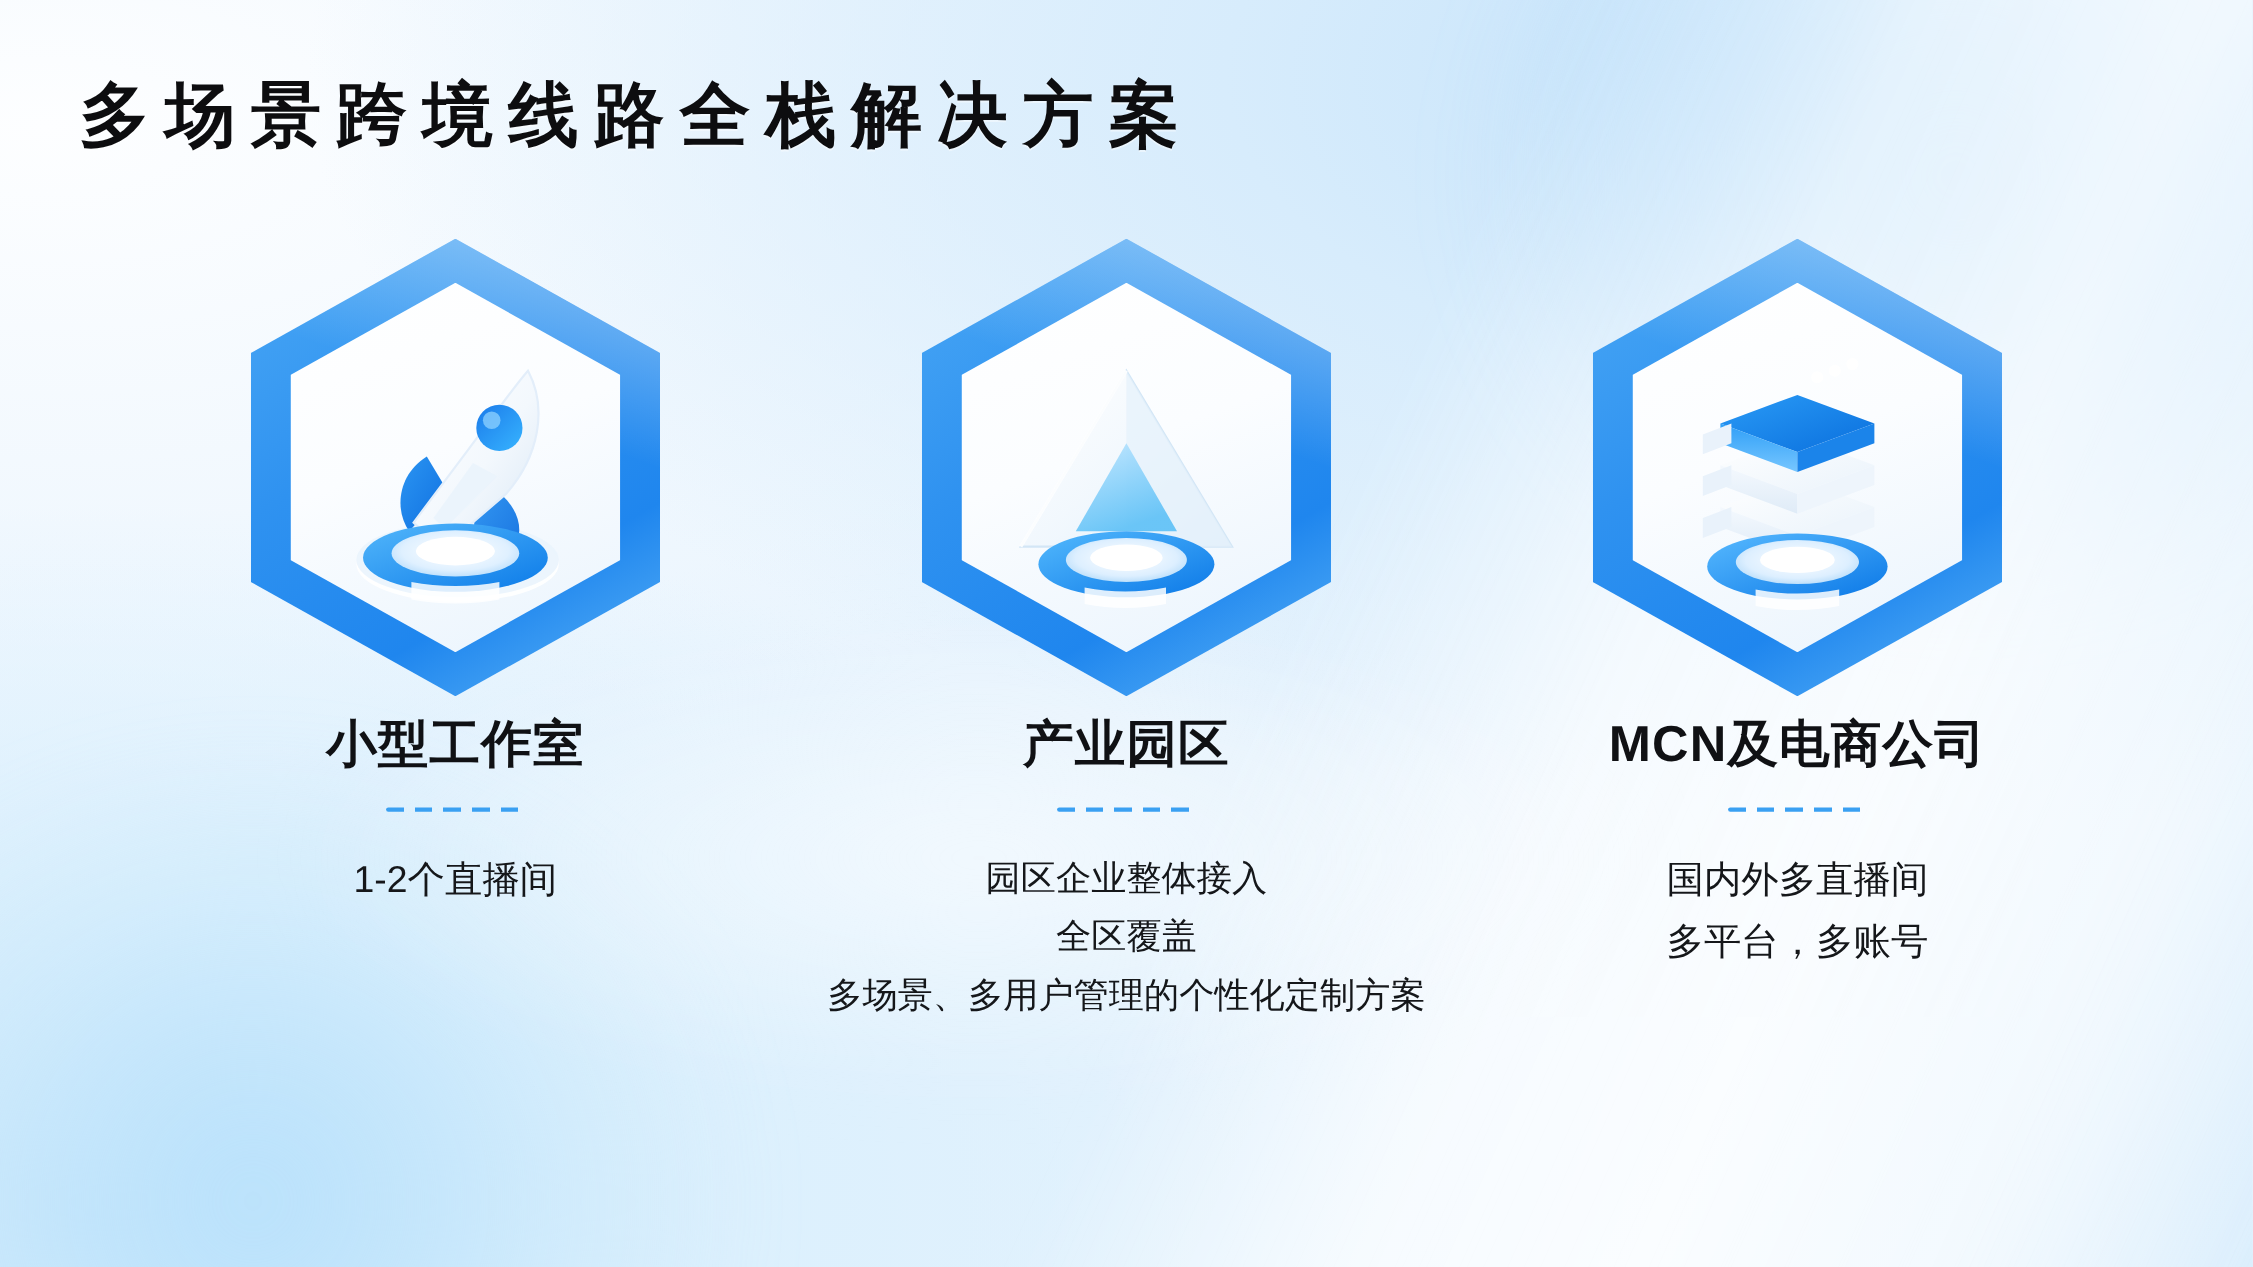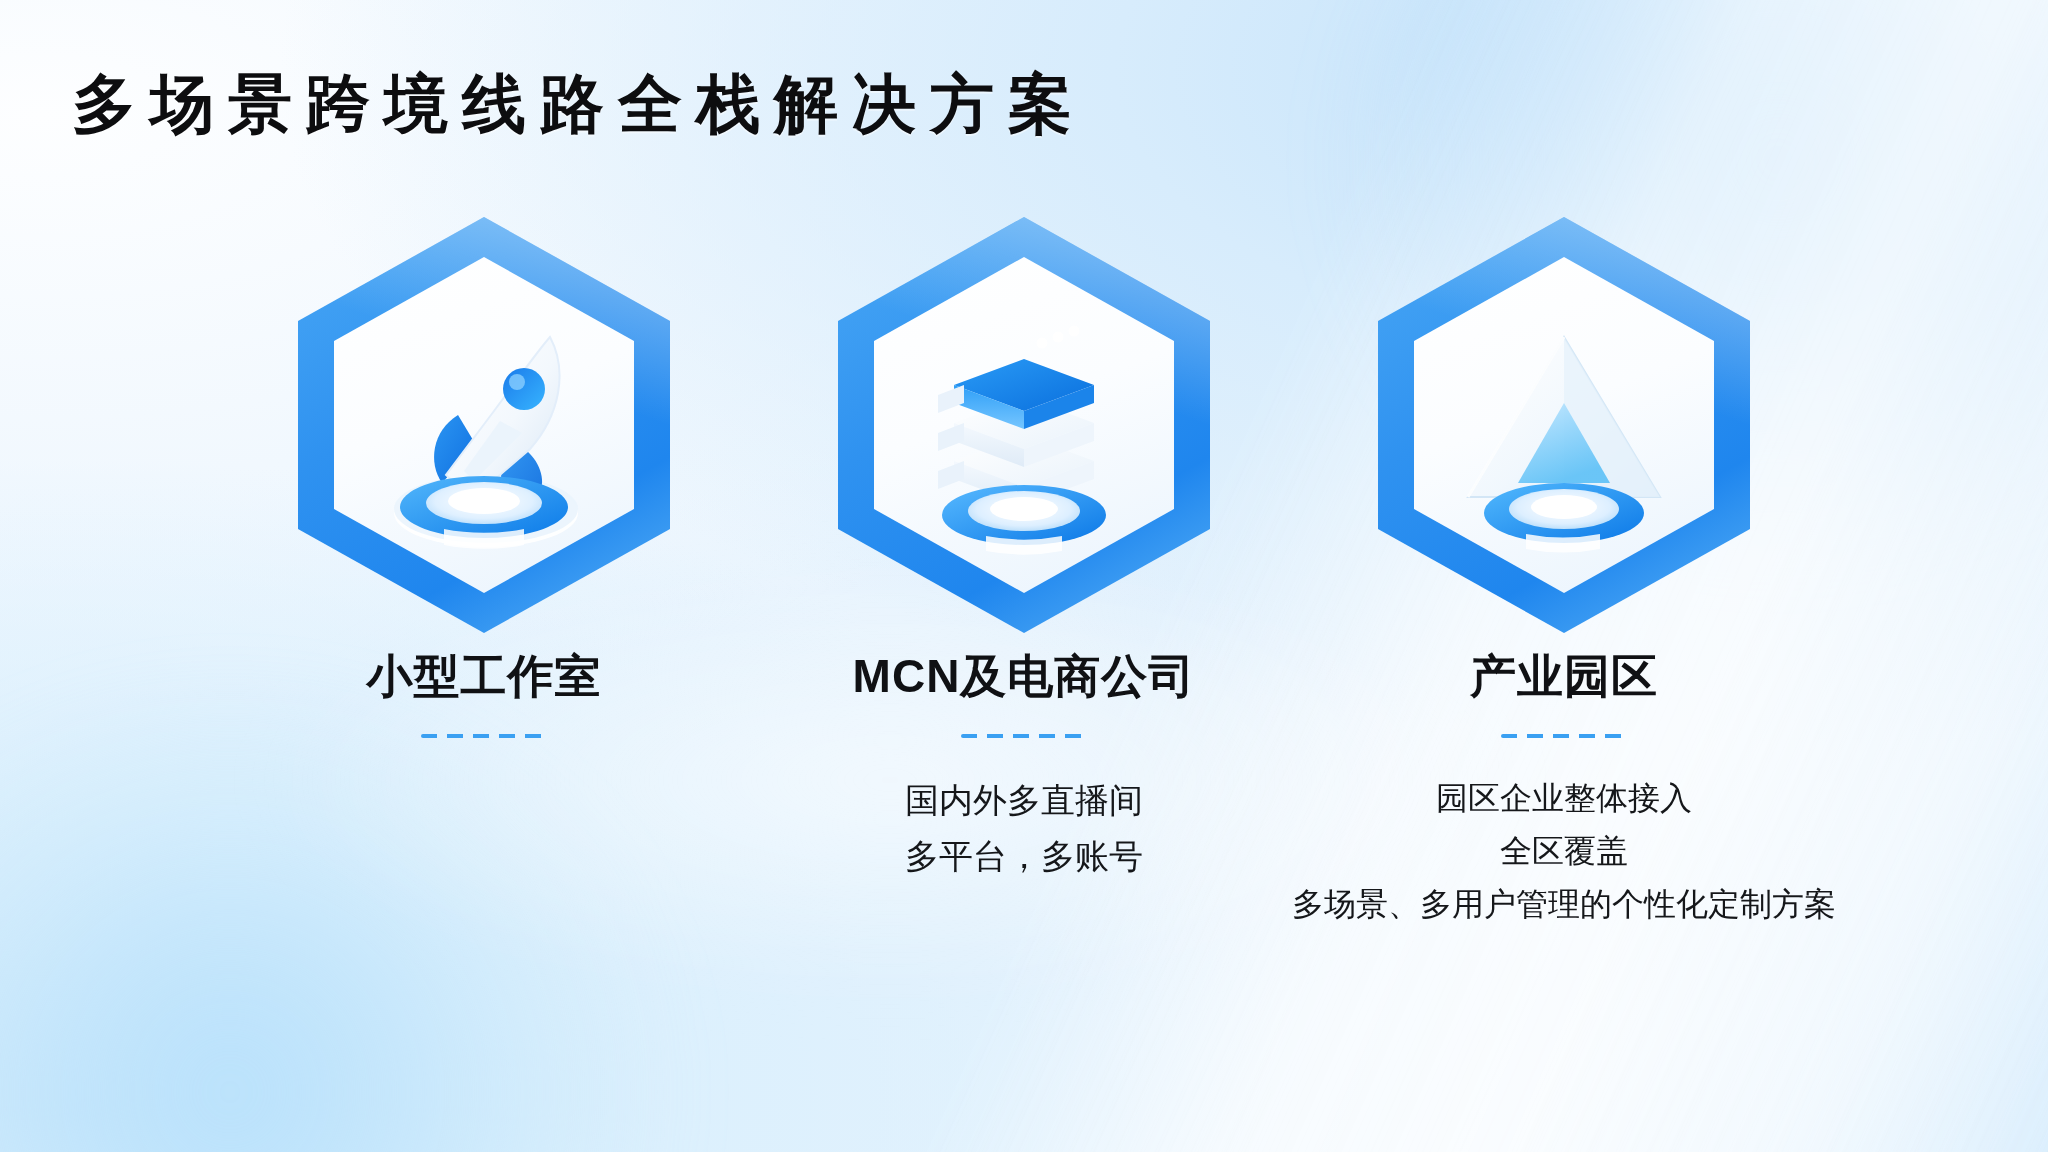--- a/index.html
+++ b/index.html
@@ -68,20 +68,21 @@
     font-size:64px; font-weight:900; color:#0d0d0f;
     letter-spacing:14px; line-height:1.15;
     white-space:nowrap;
     text-shadow:0 2px 0 rgba(255,255,255,.45);
   }
 
   
   #cards {
     position:absolute; left:0; right:0; top:210px;
     display:flex; justify-content:center; align-items:flex-start;
+    gap:70px;
   }
   .card { width:540px; display:flex; flex-direction:column; align-items:center; }
 
   
   .hex-wrap {
     width:380px; height:430px;
     position:relative;
     display:flex; align-items:center; justify-content:center;
   }
   .hex-outer {
@@ -197,94 +198,21 @@
           <ellipse cx="130" cy="222" rx="84" ry="31" fill="url(#ringG)"></ellipse>
           <ellipse cx="130" cy="218" rx="58" ry="21" fill="url(#ringCore)"></ellipse>
           <ellipse cx="130" cy="216" rx="36" ry="13" fill="#ffffff"></ellipse>
           <path d="M170 244 a84 31 0 0 1 -80 0 l0 16 a84 31 0 0 0 80 0 z" fill="#ffffff" opacity=".85"></path>
         </svg>
       </div>
     </div>
     <div class="card-title">小型工作室</div>
     <div class="divider"></div>
     <div class="card-lines">
-    </div>
-  </div>
-
-  <div class="card c2">
-    <div class="hex-wrap">
-      <div class="hex-outer"></div>
-      <div class="hex-inner"></div>
-      <div class="hex-art">
-        <svg viewBox="0 0 260 280" xmlns="http://www.w3.org/2000/svg">
-          <defs>
-            <linearGradient id="svTop" x1="0" y1="0" x2="1" y2="1">
-              <stop offset="0%" stop-color="#2a9bf6"></stop>
-              <stop offset="100%" stop-color="#0a6fdd"></stop>
-            </linearGradient>
-            <linearGradient id="svFront" x1="0" y1="0" x2="0" y2="1">
-              <stop offset="0%" stop-color="#2f9ff7"></stop>
-              <stop offset="100%" stop-color="#76c6ff"></stop>
-            </linearGradient>
-            <linearGradient id="wTop" x1="0" y1="0" x2="1" y2="1">
-              <stop offset="0%" stop-color="#ffffff"></stop>
-              <stop offset="100%" stop-color="#eaf3fb"></stop>
-            </linearGradient>
-            <linearGradient id="wFront" x1="0" y1="0" x2="0" y2="1">
-              <stop offset="0%" stop-color="#f4f9fe"></stop>
-              <stop offset="100%" stop-color="#dfebf7"></stop>
-            </linearGradient>
-            <linearGradient id="ringG2" x1="0" y1="0" x2="1" y2="1">
-              <stop offset="0%" stop-color="#58baff"></stop>
-              <stop offset="100%" stop-color="#0a77e6"></stop>
-            </linearGradient>
-            <radialGradient id="ringCore2" cx="50%" cy="45%" r="60%">
-              <stop offset="0%" stop-color="#ffffff"></stop>
-              <stop offset="70%" stop-color="#ddefff"></stop>
-              <stop offset="100%" stop-color="#b2daf9"></stop>
-            </radialGradient>
-          </defs>
-
-          <g>
-            <path d="M60 176 L130 150 L200 176 L130 202 Z" fill="url(#wTop)"></path>
-            <path d="M60 176 L130 202 L130 220 L60 194 Z" fill="url(#wFront)"></path>
-            <path d="M200 176 L130 202 L130 220 L200 194 Z" fill="#eef5fc"></path>
-          </g>
-
-          <g transform="translate(0,-38)">
-            <path d="M60 176 L130 150 L200 176 L130 202 Z" fill="url(#wTop)"></path>
-            <path d="M60 176 L130 202 L130 220 L60 194 Z" fill="url(#wFront)"></path>
-            <path d="M200 176 L130 202 L130 220 L200 194 Z" fill="#eef5fc"></path>
-          </g>
-
-          <g transform="translate(0,-76)">
-            <path d="M60 176 L130 150 L200 176 L130 202 Z" fill="url(#svTop)"></path>
-            <path d="M60 176 L130 202 L130 220 L60 194 Z" fill="url(#svFront)"></path>
-            <path d="M200 176 L130 202 L130 220 L200 194 Z" fill="#1b84ea"></path>
-            <circle cx="148" cy="134" r="5.5" fill="#ffffff"></circle>
-            <circle cx="164" cy="128" r="5.5" fill="#ffffff"></circle>
-            <circle cx="180" cy="122" r="5.5" fill="#ffffff"></circle>
-          </g>
-
-          <path d="M44 110 L70 100 L70 118 L44 128 Z" fill="#e9f2fb"></path>
-          <path d="M44 148 L70 138 L70 156 L44 166 Z" fill="#e9f2fb"></path>
-          <path d="M44 186 L70 176 L70 194 L44 204 Z" fill="#e9f2fb"></path>
-
-          <ellipse cx="130" cy="230" rx="82" ry="30" fill="url(#ringG2)"></ellipse>
-          <ellipse cx="130" cy="226" rx="56" ry="20" fill="url(#ringCore2)"></ellipse>
-          <ellipse cx="130" cy="224" rx="34" ry="12" fill="#ffffff"></ellipse>
-          <path d="M168 251 a82 30 0 0 1 -76 0 l0 15 a82 30 0 0 0 76 0 z" fill="#ffffff" opacity=".85"></path>
-        </svg>
-      </div>
-    </div>
-    <div class="card-title">MCN及电商公司</div>
-    <div class="divider"></div>
-    <div class="card-lines">
-      <span class="ln">国内外多直播间</span>
-      <span class="ln">多平台，多账号</span>
+      <span class="ln">1-2个直播间</span>
     </div>
   </div>
 
   <div class="card c3">
     <div class="hex-wrap">
       <div class="hex-outer"></div>
       <div class="hex-inner"></div>
       <div class="hex-art">
         <svg viewBox="0 0 260 280" xmlns="http://www.w3.org/2000/svg">
           <defs>
@@ -325,13 +253,87 @@
     </div>
     <div class="card-title">产业园区</div>
     <div class="divider"></div>
     <div class="card-lines">
       <span class="ln">园区企业整体接入</span>
       <span class="ln">全区覆盖</span>
       <span class="ln">多场景、多用户管理的个性化定制方案</span>
     </div>
   </div>
 
+  <div class="card c2">
+    <div class="hex-wrap">
+      <div class="hex-outer"></div>
+      <div class="hex-inner"></div>
+      <div class="hex-art">
+        <svg viewBox="0 0 260 280" xmlns="http://www.w3.org/2000/svg">
+          <defs>
+            <linearGradient id="svTop" x1="0" y1="0" x2="1" y2="1">
+              <stop offset="0%" stop-color="#2a9bf6"></stop>
+              <stop offset="100%" stop-color="#0a6fdd"></stop>
+            </linearGradient>
+            <linearGradient id="svFront" x1="0" y1="0" x2="0" y2="1">
+              <stop offset="0%" stop-color="#2f9ff7"></stop>
+              <stop offset="100%" stop-color="#76c6ff"></stop>
+            </linearGradient>
+            <linearGradient id="wTop" x1="0" y1="0" x2="1" y2="1">
+              <stop offset="0%" stop-color="#ffffff"></stop>
+              <stop offset="100%" stop-color="#eaf3fb"></stop>
+            </linearGradient>
+            <linearGradient id="wFront" x1="0" y1="0" x2="0" y2="1">
+              <stop offset="0%" stop-color="#f4f9fe"></stop>
+              <stop offset="100%" stop-color="#dfebf7"></stop>
+            </linearGradient>
+            <linearGradient id="ringG2" x1="0" y1="0" x2="1" y2="1">
+              <stop offset="0%" stop-color="#58baff"></stop>
+              <stop offset="100%" stop-color="#0a77e6"></stop>
+            </linearGradient>
+            <radialGradient id="ringCore2" cx="50%" cy="45%" r="60%">
+              <stop offset="0%" stop-color="#ffffff"></stop>
+              <stop offset="70%" stop-color="#ddefff"></stop>
+              <stop offset="100%" stop-color="#b2daf9"></stop>
+            </radialGradient>
+          </defs>
+
+          <g>
+            <path d="M60 176 L130 150 L200 176 L130 202 Z" fill="url(#wTop)"></path>
+            <path d="M60 176 L130 202 L130 220 L60 194 Z" fill="url(#wFront)"></path>
+            <path d="M200 176 L130 202 L130 220 L200 194 Z" fill="#eef5fc"></path>
+          </g>
+
+          <g transform="translate(0,-38)">
+            <path d="M60 176 L130 150 L200 176 L130 202 Z" fill="url(#wTop)"></path>
+            <path d="M60 176 L130 202 L130 220 L60 194 Z" fill="url(#wFront)"></path>
+            <path d="M200 176 L130 202 L130 220 L200 194 Z" fill="#eef5fc"></path>
+          </g>
+
+          <g transform="translate(0,-76)">
+            <path d="M60 176 L130 150 L200 176 L130 202 Z" fill="url(#svTop)"></path>
+            <path d="M60 176 L130 202 L130 220 L60 194 Z" fill="url(#svFront)"></path>
+            <path d="M200 176 L130 202 L130 220 L200 194 Z" fill="#1b84ea"></path>
+            <circle cx="148" cy="134" r="5.5" fill="#ffffff"></circle>
+            <circle cx="164" cy="128" r="5.5" fill="#ffffff"></circle>
+            <circle cx="180" cy="122" r="5.5" fill="#ffffff"></circle>
+          </g>
+
+          <path d="M44 110 L70 100 L70 118 L44 128 Z" fill="#e9f2fb"></path>
+          <path d="M44 148 L70 138 L70 156 L44 166 Z" fill="#e9f2fb"></path>
+          <path d="M44 186 L70 176 L70 194 L44 204 Z" fill="#e9f2fb"></path>
+
+          <ellipse cx="130" cy="230" rx="82" ry="30" fill="url(#ringG2)"></ellipse>
+          <ellipse cx="130" cy="226" rx="56" ry="20" fill="url(#ringCore2)"></ellipse>
+          <ellipse cx="130" cy="224" rx="34" ry="12" fill="#ffffff"></ellipse>
+          <path d="M168 251 a82 30 0 0 1 -76 0 l0 15 a82 30 0 0 0 76 0 z" fill="#ffffff" opacity=".85"></path>
+        </svg>
+      </div>
+    </div>
+    <div class="card-title">MCN及电商公司</div>
+    <div class="divider"></div>
+    <div class="card-lines">
+      <span class="ln">国内外多直播间</span>
+      <span class="ln">多平台，多账号</span>
+    </div>
+  </div>
+
 </div>
 
 </body></html>

